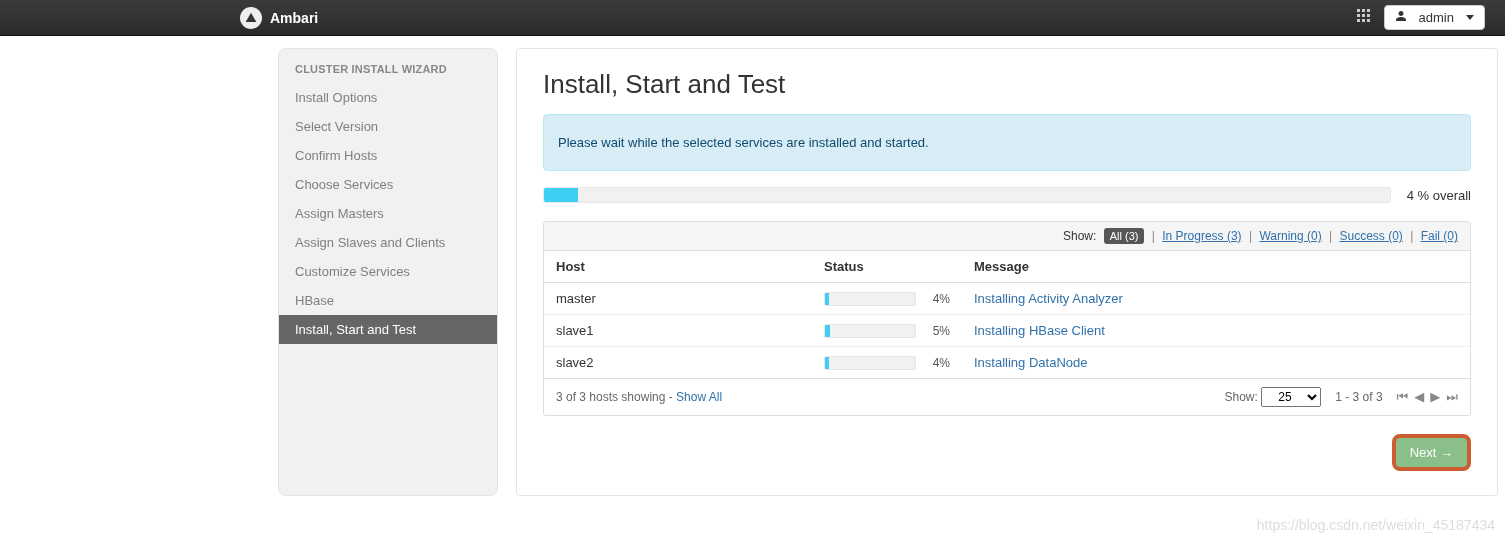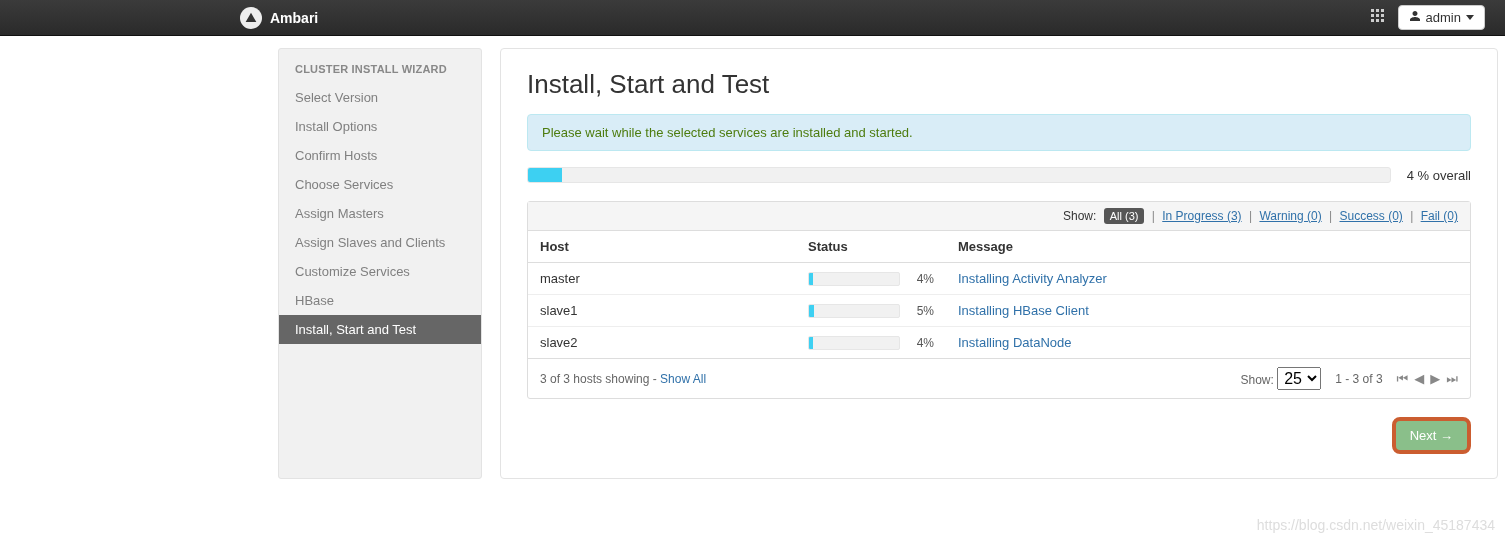--- a/index.html
+++ b/index.html
@@ -4,30 +4,30 @@
 <style>
   * { box-sizing: border-box; margin: 0; padding: 0; }
   body { font-family: "Helvetica Neue", Helvetica, Arial, sans-serif; font-size: 14px; color: #333; background: #fff; }
   .navbar { background: linear-gradient(#3b3b3b,#2a2a2a); border-bottom:1px solid #111; height:36px; display:flex; align-items:center; justify-content:space-between; padding:0 20px 0 240px; }
   .navbar-left { display:flex; align-items:center; gap:8px; }
   .brand-logo { width:22px; height:22px; border-radius:50%; background:#eee; display:flex; align-items:center; justify-content:center; }
   .brand-logo svg { width:16px; height:16px; }
   .brand-text { color:#fff; font-weight:bold; font-size:14px; }
   .navbar-right { display:flex; align-items:center; gap:12px; }
   .apps-icon { color:#ddd; font-size:16px; cursor:pointer; }
-  .admin-btn { background:#fff; border:1px solid #ccc; border-radius:4px; padding:4px 10px; font-size:13px; display:flex; align-items:center; gap:5px; cursor:pointer; color:#333; }
+  .admin-btn { background:#fff; border:1px solid #ccc; border-radius:4px; padding:4px 10px; font-size:13px; display:flex; align-items:center; gap:12px; cursor:pointer; color:#333; }
   .admin-btn .caret { width:0; height:0; border-left:4px solid transparent; border-right:4px solid transparent; border-top:5px solid #333; }
   .container { display:flex; gap:18px; padding:12px 0 0 0; max-width:1220px; margin:0 auto 0 278px; }
-  .sidebar { width:204px; background:#f1f1f1; border:1px solid #e3e3e3; border-radius:3px; padding:14px 0 2px 0; }
+  .sidebar { width:220px; background:#f1f1f1; border:1px solid #e3e3e3; border-radius:8px; padding:14px 0 2px 0; }
   .sidebar-title { font-size:11px; color:#888; font-weight:bold; letter-spacing:0.2px; padding:0 16px 8px 16px; }
   .sidebar-item { padding:7px 16px; font-size:13px; color:#808080; cursor:default; }
   .sidebar-item.active { background:#666; color:#fff; }
   .main { flex:1; border:1px solid #e3e3e3; border-radius:4px; padding:20px 26px 24px 26px; }
   .page-title { font-size:26px; font-weight:500; color:#333; margin-bottom:14px; }
-  .alert-info { background:#d9edf7; border:1px solid #bce8f1; color:#4d7c0f; border-radius:4px; padding:10px 14px; font-size:13px; margin-bottom:16px; }
+  .alert-info { background:#d9edf7; border:1px solid #bce8f1; color:#0c4a6e; border-radius:4px; padding:20px 14px; font-size:13px; margin-bottom:16px; }
   .overall-row { display:flex; align-items:center; gap:16px; margin-bottom:18px; }
   .overall-bar { flex:1; height:16px; background:#f1f1f1; border:1px solid #e6e6e6; border-radius:3px; position:relative; overflow:hidden; }
   .overall-bar .fill { position:absolute; left:0; top:0; bottom:0; background:#3dd0f2; }
   .overall-text { font-size:13px; color:#333; white-space:nowrap; }
   .panel { border:1px solid #ddd; border-radius:3px; }
   .panel-filters { background:#f5f5f5; border-bottom:1px solid #ddd; padding:7px 12px; text-align:right; font-size:12px; color:#555; }
   .panel-filters .lbl { color:#333; margin-right:4px; }
   .panel-filters .pill { background:#565656; color:#fff; padding:2px 6px; border-radius:3px; font-size:11px; cursor:pointer; }
   .panel-filters a { color:#3071a9; text-decoration:underline; cursor:pointer; }
   .panel-filters .sep { color:#888; margin:0 4px; }
@@ -38,21 +38,21 @@
   .col-host { width:268px; }
   .col-status { width:150px; }
   .status-cell { display:flex; align-items:center; gap:8px; }
   .mini-bar { flex:1; height:14px; background:#f1f1f1; border:1px solid #e6e6e6; border-radius:2px; position:relative; overflow:hidden; min-width:80px; }
   .mini-bar .fill { position:absolute; left:0; top:0; bottom:0; background:#3dd0f2; }
   .pct { font-size:12px; color:#555; min-width:26px; text-align:right; }
   .msg-link { color:#3071a9; text-decoration:none; cursor:pointer; }
   .panel-footer { border-top:1px solid #ddd; padding:8px 12px; font-size:12px; color:#666; display:flex; align-items:center; justify-content:space-between; }
   .panel-footer a { color:#3071a9; text-decoration:none; cursor:pointer; }
   .footer-right { display:flex; align-items:center; gap:14px; }
-  .footer-right select { font-size:16px; padding:1px 2px; }
+  .footer-right select { font-size:12px; padding:1px 12px; }
   .pager { display:flex; gap:6px; color:#888; }
   .pager span { cursor:pointer; font-size:13px; }
   .next-row { text-align:right; margin-top:18px; }
   .next-btn { background:#76b576; border:4px solid #c2410c; color:#fff; padding:7px 14px; border-radius:8px; font-size:13px; cursor:pointer; opacity:0.85; }
   .watermark { position:fixed; right:10px; bottom:6px; color:#ddd; font-size:14px; pointer-events:none; }
 </style>
 </head>
 <body>
 
 <div class="navbar">
@@ -89,22 +89,22 @@
       <span>admin</span>
       <span class="caret"></span>
     </button>
   </div>
 </div>
 
 <div class="container">
   <div class="sidebar">
     <div class="sidebar-title">CLUSTER INSTALL WIZARD</div>
     <div id="sidebar-items">
+        <div class="sidebar-item">Install Options</div>
         <div class="sidebar-item">Select Version</div>
-        <div class="sidebar-item">Install Options</div>
         <div class="sidebar-item">Confirm Hosts</div>
         <div class="sidebar-item">Choose Services</div>
         <div class="sidebar-item">Assign Masters</div>
         <div class="sidebar-item">Assign Slaves and Clients</div>
         <div class="sidebar-item">Customize Services</div>
         <div class="sidebar-item">HBase</div>
         <div class="sidebar-item active">Install, Start and Test</div>
       </div>
   </div>
 

